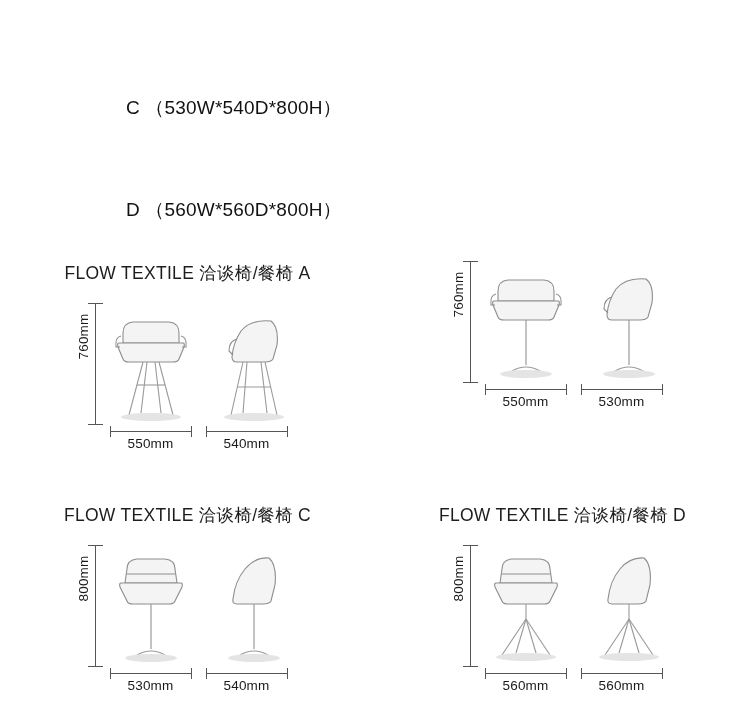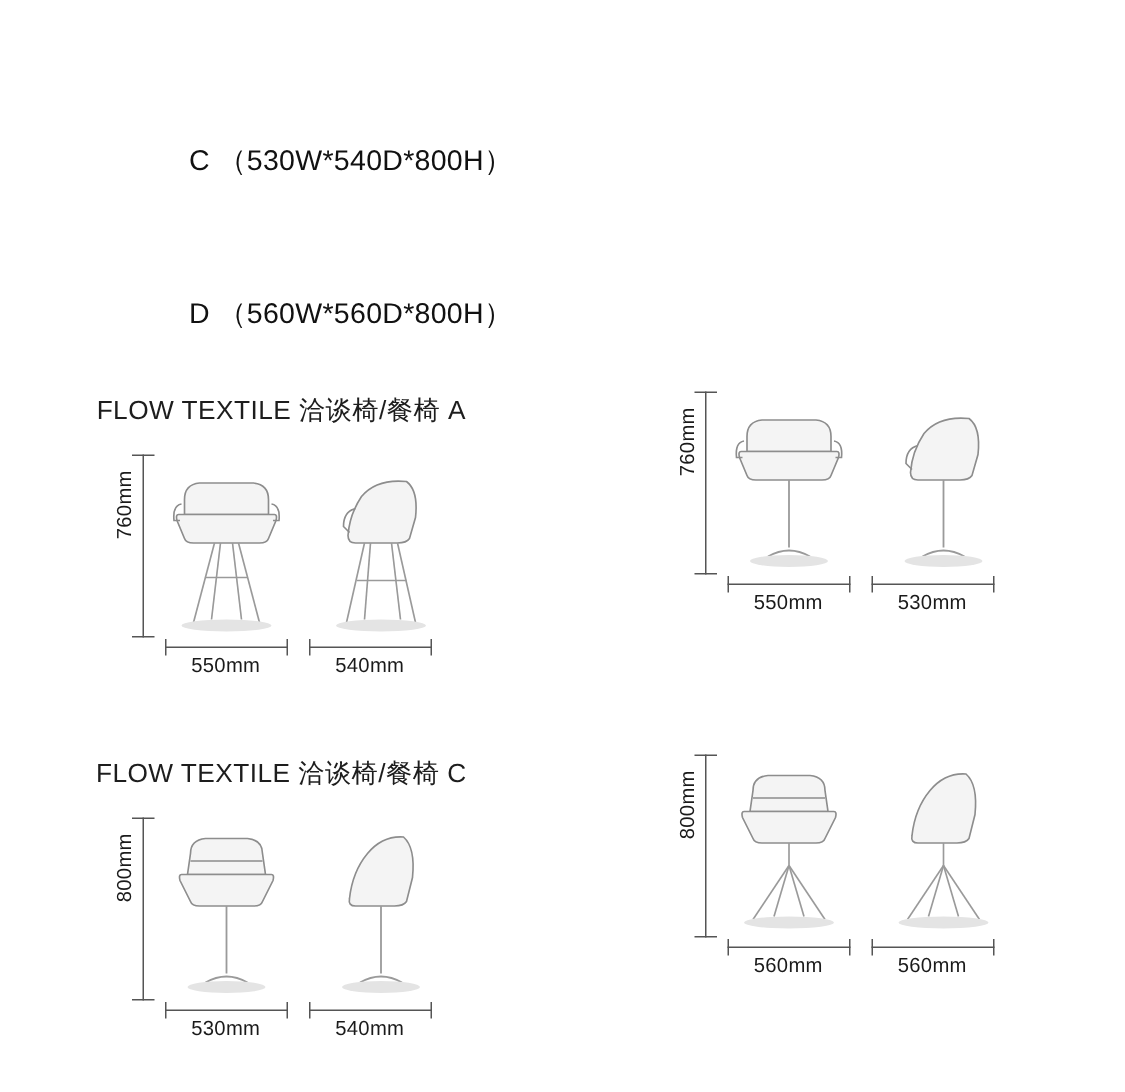--- a/index.html
+++ b/index.html
@@ -334,20 +334,21 @@
           </div>
           <div class="h-measure">
             <div class="h-line"></div>
             <div class="h-label">540mm</div>
           </div>
         </div>
       </div>
     </div>
 
     <div class="cell">
+      <div class="cell-title">FLOW TEXTILE 洽谈椅/餐椅 D</div>
       <div class="diagram">
         <div class="v-measure">
           <div class="v-line"></div>
           <div class="v-cap-top"></div>
           <div class="v-cap-bot"></div>
           <div class="v-label">800mm</div>
         </div>
         <div class="chairs">
           <div class="chair-wrap">
             <svg class="chair-svg" width="96" height="122" viewBox="0 0 96 122">

